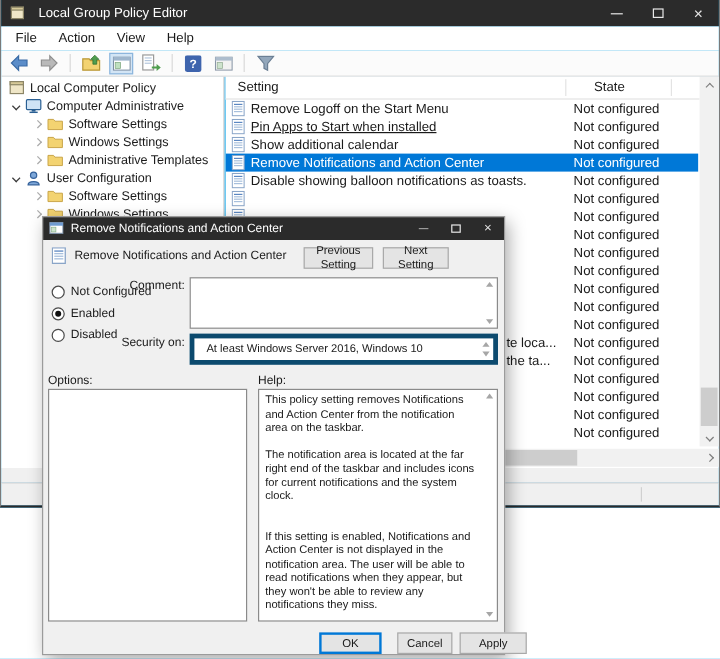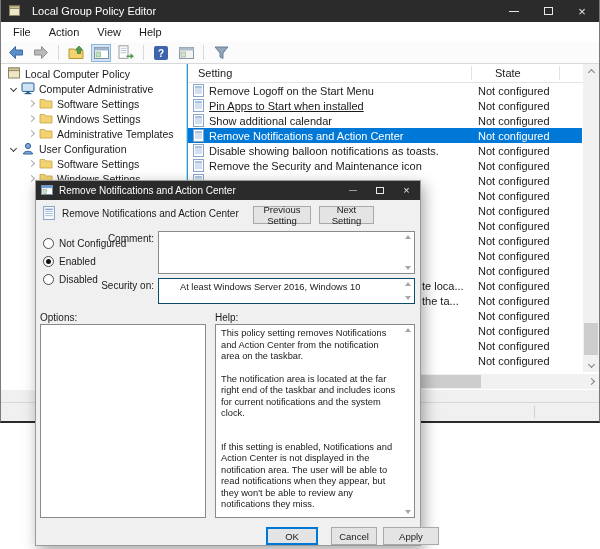--- a/index.html
+++ b/index.html
@@ -95,22 +95,22 @@
        display:flex;align-items:center;justify-content:center;color:#1a1a1a;}
   .prev-btn{left:217px;top:6px;width:58px;height:18px;}
   .next-btn{left:283px;top:6px;width:55px;height:18px;}
   .radio-row{position:absolute;left:7px;display:flex;align-items:center;height:14px;}
   .radio{flex:none;width:11px;height:11px;border:1px solid #4a4a4a;border-radius:50%;background:#fff;
          margin-right:5px;position:relative;}
   .radio.sel::after{content:"";position:absolute;left:2px;top:2px;width:5px;height:5px;border-radius:50%;background:#111;}
   .comment-label{position:absolute;left:52px;top:33px;width:66px;text-align:right;}
   .comment-box{position:absolute;left:122px;top:31px;width:257px;height:43px;background:#fff;border:1px solid #8a8a8a;}
   .supported-label{position:absolute;left:44px;top:80px;width:74px;text-align:right;}
-  .supported-box{position:absolute;left:122px;top:78px;width:257px;height:26px;background:#fff;border:1px solid #0c4a6e;
-                 font-size:9.3px;padding:3px 16px 0 21px;}
+  .supported-box{position:absolute;left:122px;top:78px;width:257px;height:26px;background:#fff;border:4px solid #0c4a6e;
+                 font-size:9.3px;padding:3px 16px 0 10px;}
   .sarrow-up{position:absolute;right:3px;top:3px;width:0;height:0;
              border-left:3px solid transparent;border-right:3px solid transparent;border-bottom:4px solid #a6a6a6;}
   .sarrow-down{position:absolute;right:3px;bottom:3px;width:0;height:0;
              border-left:3px solid transparent;border-right:3px solid transparent;border-top:4px solid #a6a6a6;}
   .options-label{position:absolute;left:4px;top:112px;}
   .help-label{position:absolute;left:179px;top:112px;}
   .options-box{position:absolute;left:4px;top:124px;width:166px;height:194px;background:#fff;border:1px solid #8a8a8a;}
   .help-box{position:absolute;left:179px;top:124px;width:200px;height:194px;background:#fff;border:1px solid #8a8a8a;
             padding:3px 17px 3px 5px;font-size:9.3px;line-height:11.5px;overflow:hidden;}
   .help-box p{margin:0 0 11px 0;}
@@ -382,21 +382,20 @@
         <div class="lrow" style="top: 75px;">
           <span class="setting-icon">
             <svg width="11" height="13" viewBox="0 0 11 13">
               <rect x="0.5" y="0.5" width="10" height="12" fill="#fff" stroke="#8aa5c8"></rect>
               <rect x="2" y="2.5" width="7" height="1" fill="#5b87c2"></rect>
               <rect x="2" y="4.5" width="7" height="1" fill="#a8c0dd"></rect>
               <rect x="2" y="6.5" width="7" height="1" fill="#a8c0dd"></rect>
               <rect x="2" y="8.5" width="7" height="1" fill="#a8c0dd"></rect>
             </svg>
           </span>
-          <span class="set-label">Remove the Security and Maintenance icon</span>
           <span class="state">Not configured</span>
         </div>
         <div class="lrow" style="top: 90px;">
           <span class="setting-icon">
             <svg width="11" height="13" viewBox="0 0 11 13">
               <rect x="0.5" y="0.5" width="10" height="12" fill="#fff" stroke="#8aa5c8"></rect>
               <rect x="2" y="2.5" width="7" height="1" fill="#5b87c2"></rect>
               <rect x="2" y="4.5" width="7" height="1" fill="#a8c0dd"></rect>
               <rect x="2" y="6.5" width="7" height="1" fill="#a8c0dd"></rect>
               <rect x="2" y="8.5" width="7" height="1" fill="#a8c0dd"></rect>

